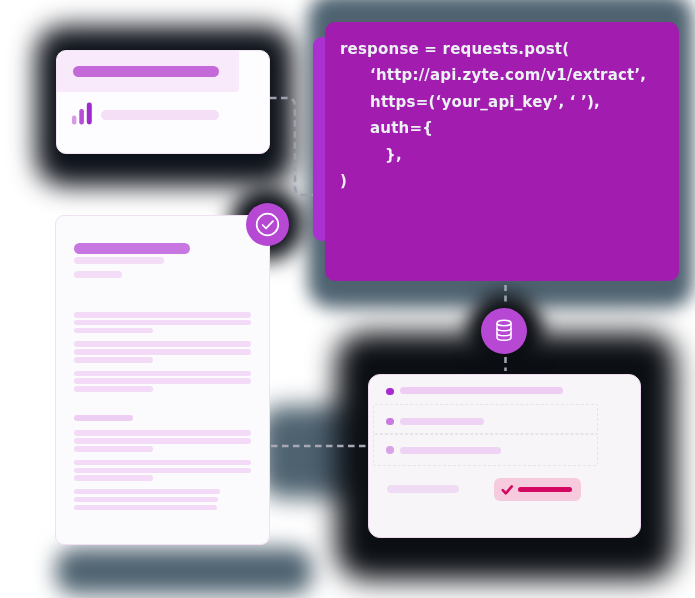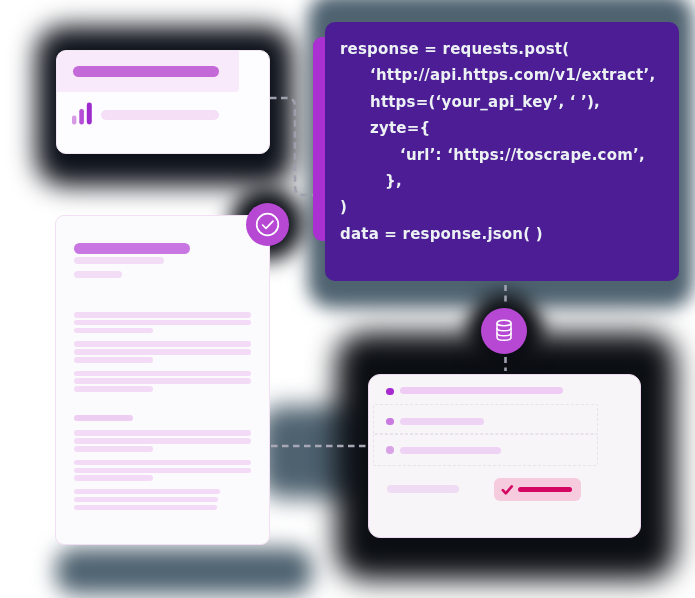--- a/index.html
+++ b/index.html
@@ -73,30 +73,28 @@
   <div class="shadow" id="sh-db"></div>
 
   <svg id="connectors" class="abs" width="695" height="598" viewBox="0 0 695 598">
     <path d="M270 98 L287 98 Q295 98 295 106 L295 187 Q295 195 303 195 L316 195" fill="none" stroke="#9fa0ae" stroke-width="2.6" stroke-dasharray="6.5 4.5"></path>
     <path d="M271 446 L367 446" fill="none" stroke="#a9a7b5" stroke-width="2.6" stroke-dasharray="6.5 4.5"></path>
     <path d="M505.5 285 L505.5 303 M505.5 357 L505.5 371" fill="none" stroke="#9fa0ae" stroke-width="2.6" stroke-dasharray="6 4.5"></path>
   </svg>
 
   <div class="abs" id="stripe" style="background: rgb(171, 48, 210);"></div>
 
-  <div class="abs" id="code-panel" style="background: #4c1d95;">
+  <div class="abs" id="code-panel" style="background: #a21caf;">
     <div style="color: rgb(236, 242, 244);">
         <div class="code-line" style="padding-left: 0px;">response = requests.post(</div>
-        <div class="code-line" style="padding-left: 30px;">‘http://api.https.com/v1/extract’,</div>
+        <div class="code-line" style="padding-left: 30px;">‘http://api.zyte.com/v1/extract’,</div>
         <div class="code-line" style="padding-left: 30px;">https=(‘your_api_key’, ‘ ’),</div>
-        <div class="code-line" style="padding-left: 30px;">zyte={</div>
-        <div class="code-line" style="padding-left: 60px;">‘url’: ‘https://toscrape.com’,</div>
+        <div class="code-line" style="padding-left: 30px;">auth={</div>
         <div class="code-line" style="padding-left: 45px;">},</div>
         <div class="code-line" style="padding-left: 0px;">)</div>
-        <div class="code-line" style="padding-left: 0px;">data = response.json( )</div>
       </div>
   </div>
 
   <div class="abs" id="browser-card">
     <div class="hdr" style="background: rgb(248, 233, 251);"></div>
     <div class="hdr-bar" style="width: 146px; background: rgb(196, 106, 216);"></div>
     <svg class="chart" width="21" height="23" viewBox="0 0 21 23" aria-label="bar-chart-icon">
       <rect x="0" y="13.5" width="4.4" height="9" rx="2.1" fill="#d79ae4"></rect>
       <rect x="7.3" y="7" width="4.6" height="15.5" rx="2.2" fill="#b44fd6"></rect>
       <rect x="14.8" y="0.5" width="5" height="22" rx="2.4" fill="#9f2bce"></rect>

